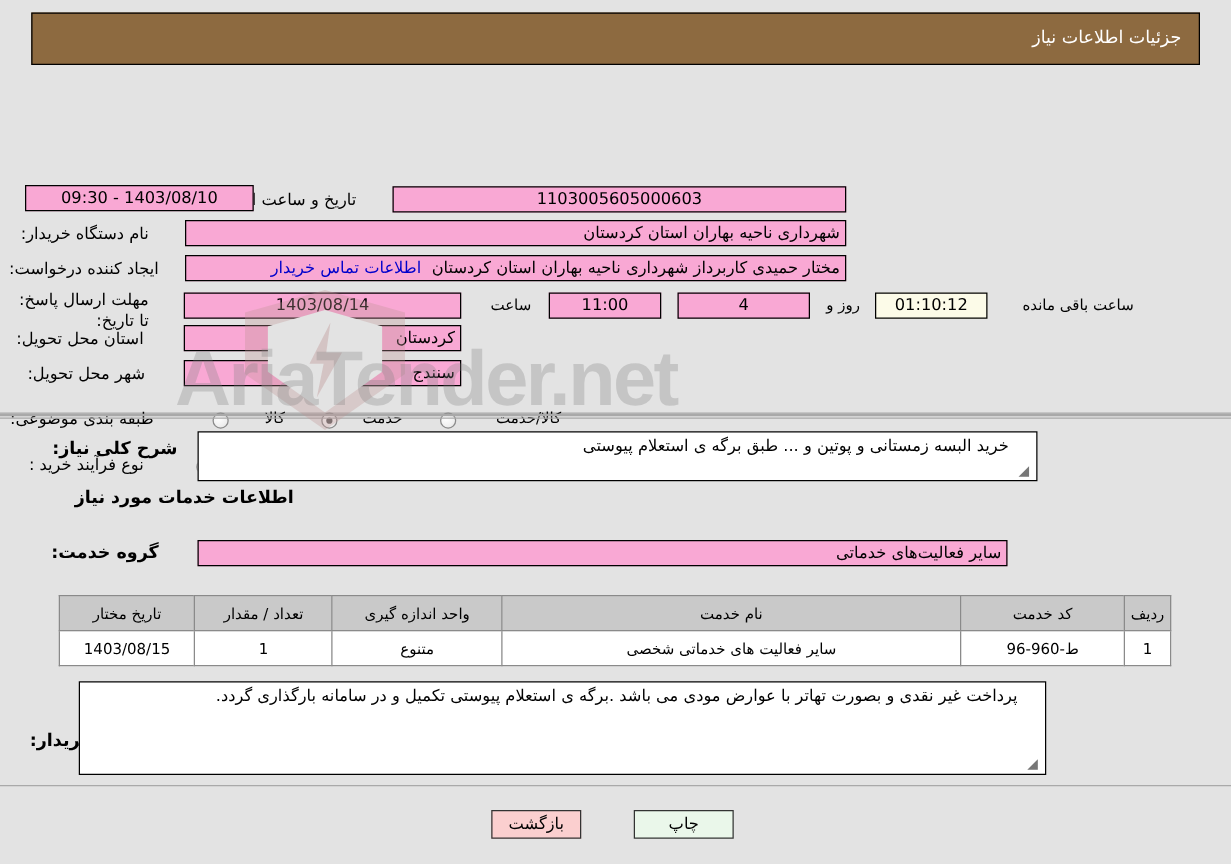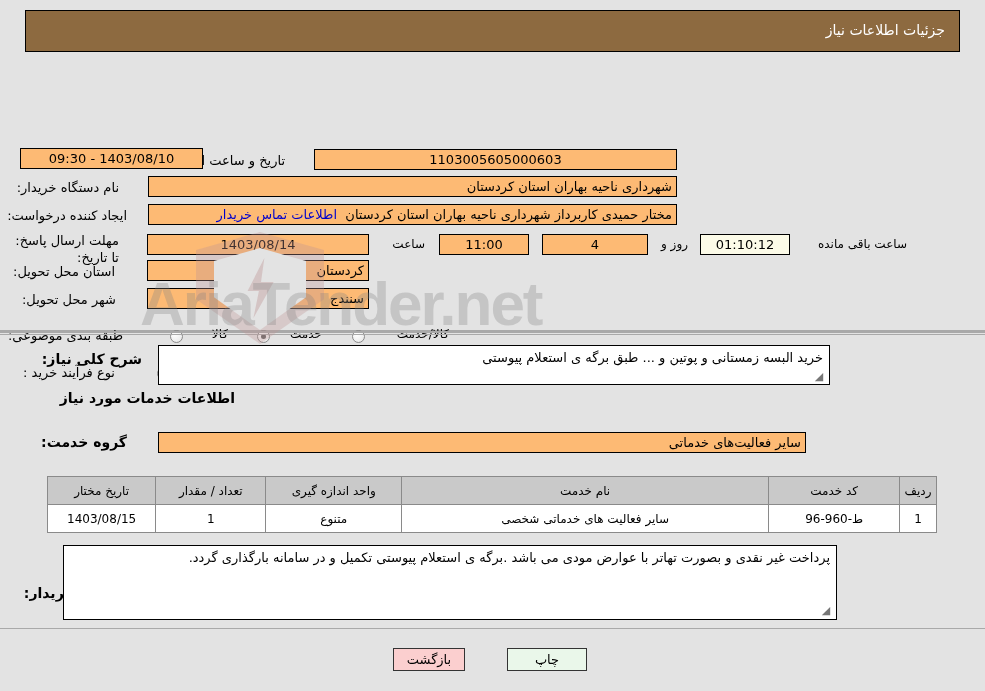--- a/index.html
+++ b/index.html
@@ -106,21 +106,21 @@
   .lbl {
     position: absolute;
     font-size: 13px;
     color: #000;
     text-align: right;
     line-height: 16px;
   }
   .fld {
     position: absolute;
     border: 1px solid #000;
-    background: #fdba74;
+    background: #f9a8d4;
     font-size: 13px;
     color: #000;
     box-sizing: border-box;
     height: 21px;
     line-height: 19px;
     padding: 0 4px;
     overflow: hidden;
     white-space: nowrap;
   }
   .fld.center { text-align: center; }
@@ -170,21 +170,21 @@
     color: #000;
     white-space: nowrap;
   }
   .textbox {
     position: absolute;
     border: 1px solid #000;
     background: #fff;
     box-sizing: border-box;
     font-size: 13px;
     color: #000;
-    padding: 4px 6px;
+    padding: 4px 22px;
     text-align: right;
     overflow: hidden;
   }
   .resize-grip {
     position: absolute;
     width: 12px;
     height: 12px;
     color: #777;
     font-size: 11px;
     line-height: 12px;

